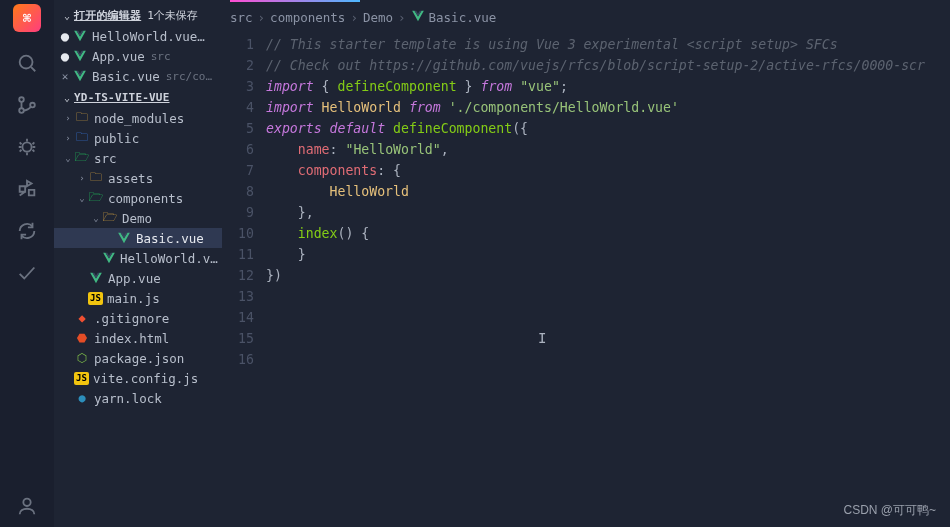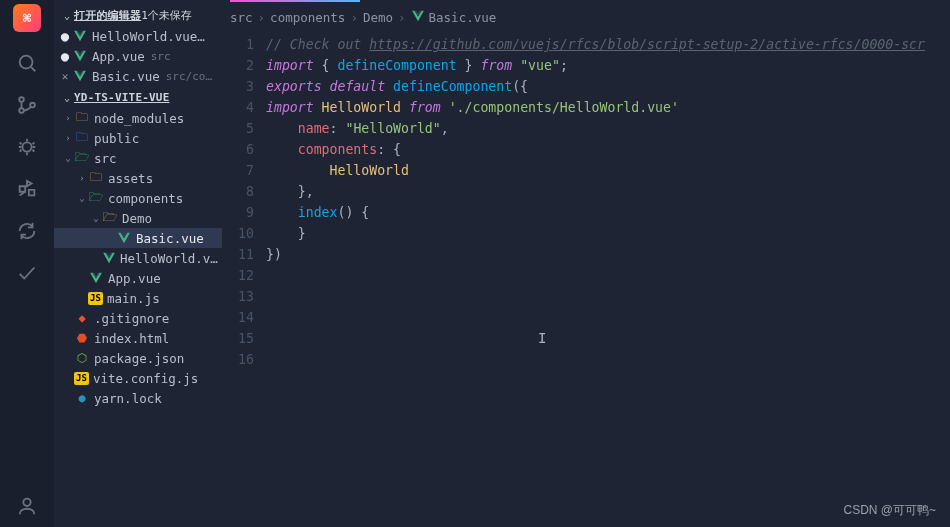--- a/index.html
+++ b/index.html
@@ -58,21 +58,21 @@
 .section-header {
   display: flex; align-items: center;
   height: 22px;
   padding-left: 6px;
   font-size: 11px;
   color: #cfd3dc;
   cursor: pointer;
 }
 .section-header .chev { width: 14px; text-align: center; font-size: 10px; color: #cfd3dc;}
 .section-header .bold { font-weight: 600; text-transform: uppercase; letter-spacing: 0.2px; font-size: 11px; text-decoration: underline;}
-.section-header .meta { font-weight: 400; color: #cfd3dc;}
+.section-header .meta { margin-left: 6px; font-weight: 400; color: #cfd3dc;}
 .tree-row {
   display: flex; align-items: center;
   height: 20px;
   padding-right: 4px;
   white-space: nowrap;
   cursor: pointer;
   color: #b8bfcc;
 }
 .tree-row.selected { background: #2f3952; color: #e6e9ef; }
 .tree-row .chev { width: 12px; font-size: 9px; text-align: center; color: #8b93a5;}
@@ -116,28 +116,28 @@
   width: 44px;
   text-align: right;
   padding-right: 12px;
   color: #4a5266;
   user-select: none;
 }
 .code-body { flex: 1; position: relative; }
 .line { white-space: pre; }
 .tok-key { color: #c678dd; font-style: italic;}
 .tok-pun { color: #abb2bf; }
-.tok-fn  { color: #0ea5e9; }
+.tok-fn  { color: #84cc16; }
 .tok-str { color: #98c379; }
 .tok-prop{ color: #e06c75; }
 .tok-var { color: #e5c07b; }
 .tok-cmt { color: #5c6370; font-style: italic; }
 .tok-tag { color: #e06c75; }
 .tok-ang { color: #7c8393; }
-.tok-link{ color: #5c6370; font-style: italic; text-decoration: underline; text-decoration-color: #5c6370;}
+.tok-link{ color: #5c6370; font-style: italic; text-decoration-color: #5c6370;}
 .cursor-i {
   position: absolute;
   color: #abb2bf;
   font-size: 14px;
 }
 .line-cursor::after {
   content: "";
   display: inline-block;
   width: 1.5px; height: 15px;
   background: #61afef;
@@ -372,24 +372,25 @@
         <div>11</div>
         <div>12</div>
         <div>13</div>
         <div>14</div>
         <div>15</div>
         <div>16</div>
       </div>
     <div class="code-body" id="codebody">
       <span class="cursor-i" style="left:272px; top:294px;">I</span>
     <div class="line"></div>
+        <div class="line"><span class="tok-cmt">// This starter template is using Vue 3 experimental &lt;script setup&gt; SFCs</span></div>
         <div class="line"><span class="tok-cmt">// Check out </span><span class="tok-link">https://github.com/vuejs/rfcs/blob/script-setup-2/active-rfcs/0000-scr</span></div>
         <div class="line"><span class="tok-key">import</span> <span class="tok-pun">{</span> <span class="tok-fn">defineComponent</span> <span class="tok-pun">}</span> <span class="tok-key">from</span> <span class="tok-str">"vue"</span><span class="tok-pun">;</span></div>
+        <div class="line"><span class="tok-key">import</span> <span class="tok-var">HelloWorld</span> <span class="tok-key">from</span> <span class="tok-str">'./components/HelloWorld.vue'</span></div>
         <div class="line"><span class="tok-key">exports</span> <span class="tok-key">default</span> <span class="tok-fn">defineComponent</span><span class="tok-pun">({</span></div>
-        <div class="line"><span class="tok-key">import</span> <span class="tok-var">HelloWorld</span> <span class="tok-key">from</span> <span class="tok-str">'./components/HelloWorld.vue'</span></div>
         <div class="line">    <span class="tok-prop">name</span><span class="tok-pun">:</span> <span class="tok-str">"HelloWorld"</span><span class="tok-pun">,</span></div>
         <div class="line">    <span class="tok-prop">components</span><span class="tok-pun">:</span> <span class="tok-pun">{</span></div>
         <div class="line">        <span class="tok-var">HelloWorld</span></div>
         <div class="line">    <span class="tok-pun">},</span></div>
         <div class="line">    <span class="tok-fn">index</span><span class="tok-pun">()</span> <span class="tok-pun">{</span></div>
         <div class="line">    <span class="tok-pun">}</span></div>
         <div class="line"><span class="tok-pun">})</span></div>
       </div>
   </div>
 </div>

